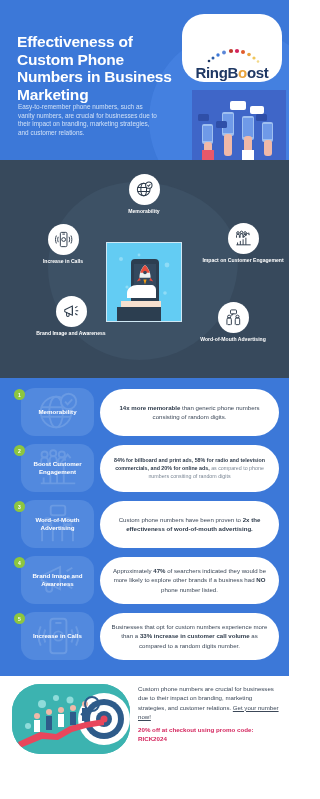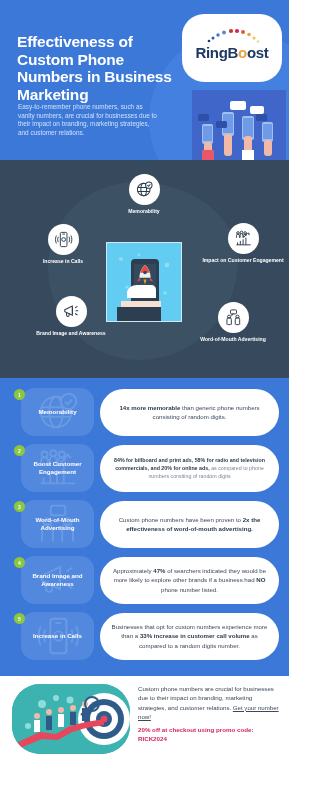--- a/index.html
+++ b/index.html
@@ -62,20 +62,21 @@
     top: 14px;
     width: 100px;
     height: 68px;
     background: #ffffff;
     border-radius: 22px;
   }
   .logo-inner {
     position: relative;
     width: 100%;
     height: 100%;
+    margin-top: 20px;
   }
   .logo-dots { position: absolute; left: 24px; top: 14px; }
   .logo-word {
     position: absolute;
     left: 0; right: 0;
     top: 30px;
     text-align: center;
     font-size: 15px;
     font-weight: bold;
     color: #1f3864;

